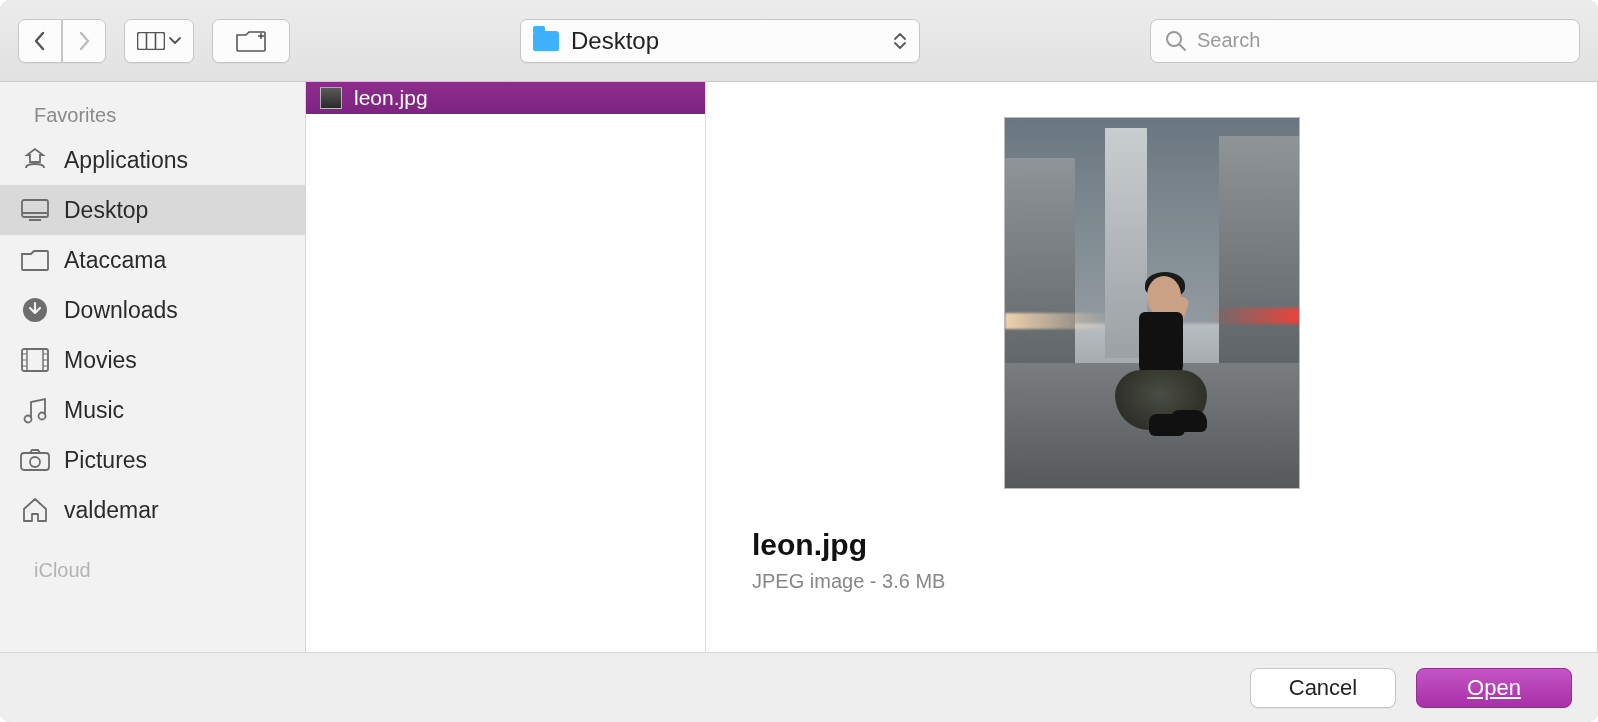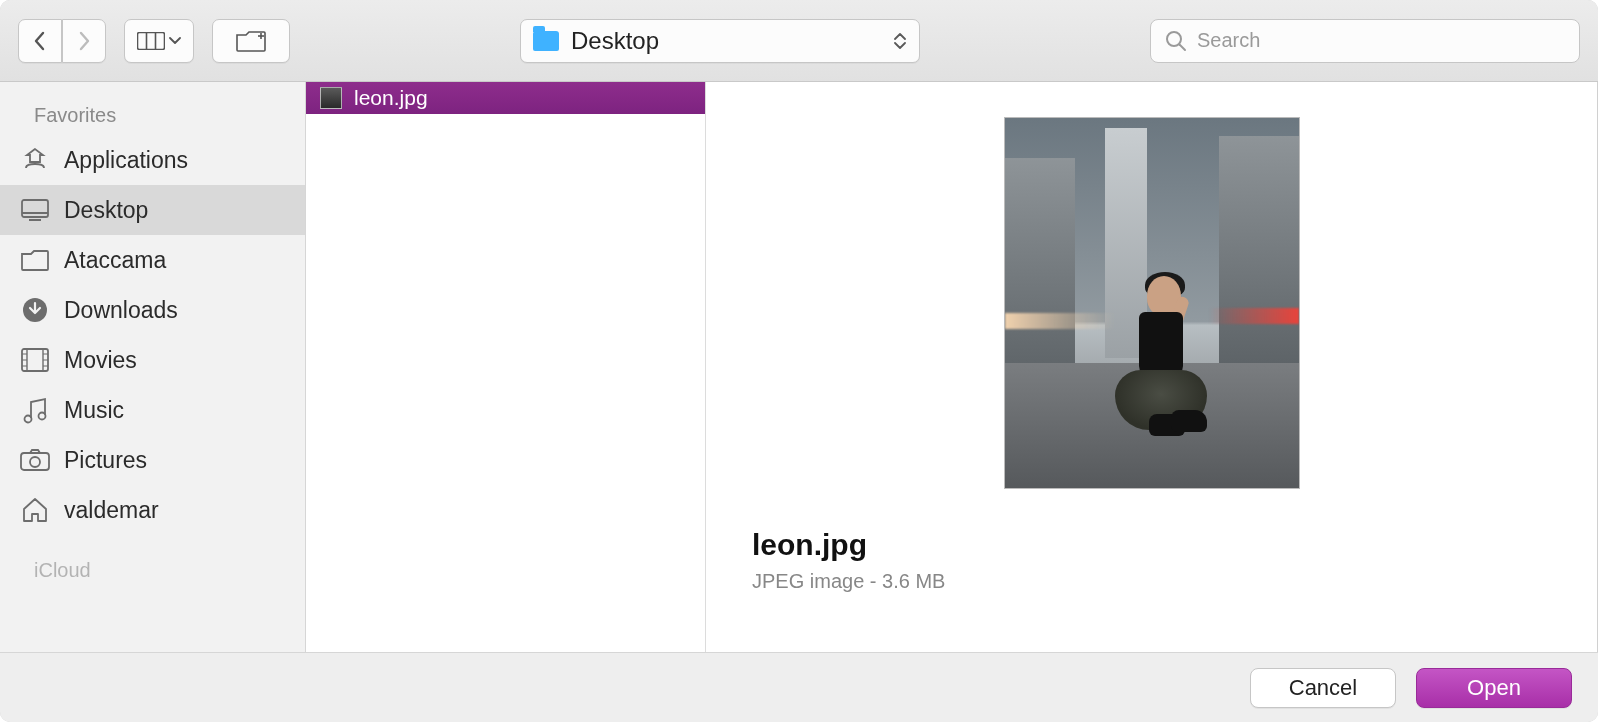--- a/index.html
+++ b/index.html
@@ -53,21 +53,21 @@
   .torso{ position:absolute; left:38px; top:36px; width:44px; height:64px; background:#111; border-radius:6px 6px 10px 10px;}
   .arm{ position:absolute; left:70px; top:20px; width:12px; height:48px; background:#caa184; border-radius:6px; transform:rotate(18deg);}
   .legs{ position:absolute; left:14px; top:94px; width:92px; height:60px; background:radial-gradient(ellipse at 50% 40%, #4a4d44 0%, #2f3129 70%); border-radius:30px 30px 40px 40px;}
   .shoe{ position:absolute; width:36px; height:22px; background:#111; border-radius:8px 12px 6px 6px; bottom:-6px;}
   .shoe.l{ left:34px;} .shoe.r{ left:56px; bottom:-2px;}
   .pv-name { font-size:30px; font-weight:700; color:#111; margin-left:6px;}
   .pv-sub { font-size:20px; color:#878787; margin:8px 0 0 6px;}
   
   .footer { height:70px; border-top:1px solid #d6d6d6; background:#eeeeee; display:flex; align-items:center; justify-content:flex-end; gap:20px; padding:0 26px;}
   .fbtn { height:40px; min-width:146px; border-radius:8px; border:1px solid #c6c6c6; background:#fff; font-size:22px; color:#222; display:flex; align-items:center; justify-content:center; box-shadow:0 1px 0 rgba(0,0,0,.05);}
-  .fbtn.primary { background:linear-gradient(#c455c5,#a82fa8); color:#fff; border-color:#992b99; min-width:156px;}
+  .fbtn.primary { background:linear-gradient(#c455c5,#a82fa8); color:#fff; border-color:#992b99; min-width:156px;text-decoration:underline;}
   svg { display:block; }
 </style>
 </head>
 <body>
 
 <div class="window">
 
   <div class="toolbar">
     <div class="navpair">
       <div class="btn back">

